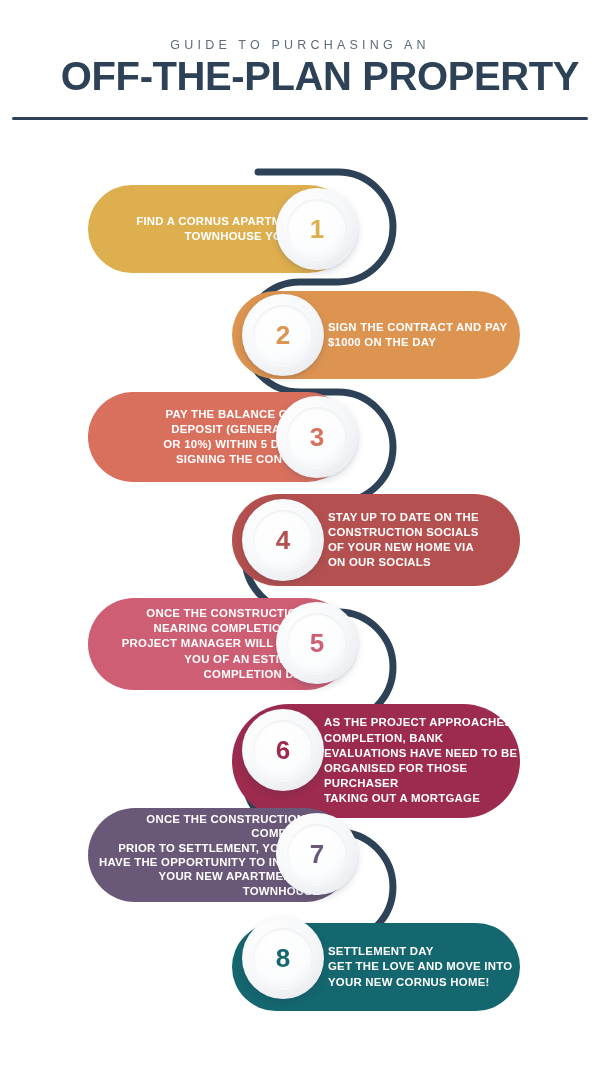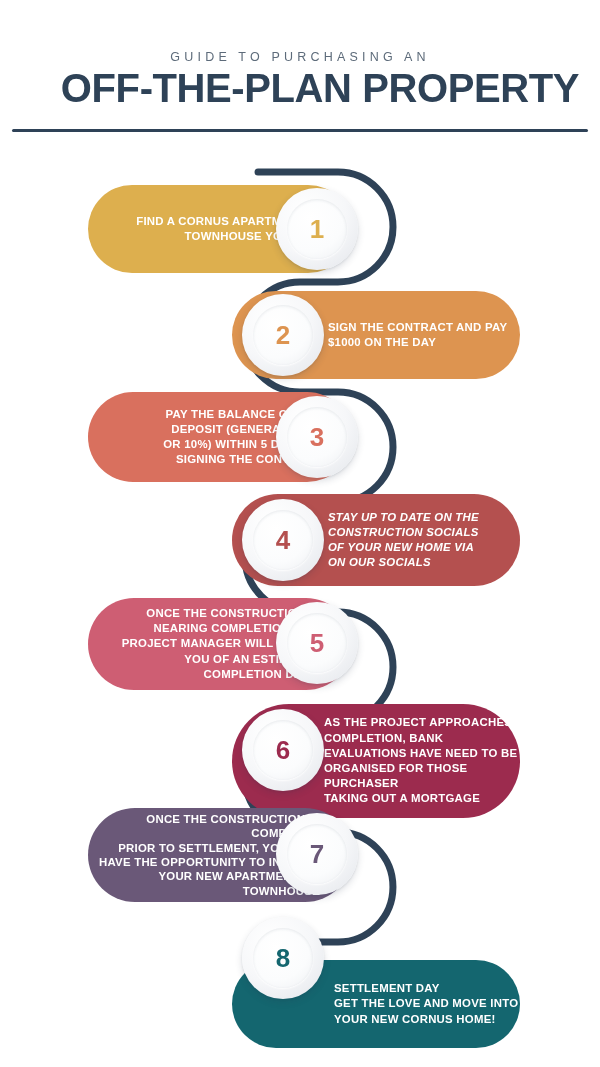--- a/index.html
+++ b/index.html
@@ -9,21 +9,21 @@
     font-family:"Liberation Sans", sans-serif;
     overflow:hidden;
   }
   #page {
     position:relative;
     width:600px; height:1067px;
     background:#ffffff;
   }
 
   
-  .header { position:absolute; top:12px; left:0; width:600px; height:140px; }
+  .header { position:absolute; top:0; left:0; width:600px; height:140px; }
   .kicker {
     position:absolute; top:38px; left:0; width:600px;
     text-align:center;
     font-size:12.5px;
     letter-spacing:4.2px;
     color:#5d6b7a;
     font-weight:400;
   }
   .headline {
     position:absolute; top:54px; left:0; width:600px;
@@ -162,21 +162,21 @@
         <div>OR 10%) WITHIN 5 DAYS OF</div>
         <div>SIGNING THE CONTRACT</div>
       </div>
     </div>
     <div class="medallion" style="top:396px; left:276px;">
       <span class="medallion-num" style="color: rgb(217, 112, 94);">3</span>
     </div>
 
     <div class="pill right" style="top:494px; width:288px; height:92px;">
       <div class="pill-bg" style="position: absolute; inset: 0px; border-radius: 999px; background: rgb(180, 80, 79);"></div>
-      <div class="pill-text" style="position: relative; margin-left: 96px; width: 186px; color: rgb(255, 255, 255); font-style: italic;">
+      <div class="pill-text" style="position: relative; margin-left: 96px; width: 186px; color: rgb(255, 255, 255);">
         <div>STAY UP TO DATE ON THE</div>
         <div>CONSTRUCTION SOCIALS</div>
         <div>OF YOUR NEW HOME VIA</div>
         <div>ON OUR SOCIALS</div>
       </div>
     </div>
     <div class="medallion" style="top:499px; left:242px;">
       <span class="medallion-num" style="color: rgb(180, 80, 79);">4</span>
     </div>
 
@@ -216,21 +216,21 @@
         <div>PRIOR TO SETTLEMENT, YOU WILL</div>
         <div>HAVE THE OPPORTUNITY TO INSPECT</div>
         <div>YOUR NEW APARTMENT OR</div>
         <div>TOWNHOUSE</div>
       </div>
     </div>
     <div class="medallion" style="top:813px; left:276px;">
       <span class="medallion-num" style="color: rgb(106, 88, 120);">7</span>
     </div>
 
-    <div class="pill right" style="top:960px; width:288px; height:88px;justify-content:flex-end;">
+    <div class="pill right" style="top:923px; width:288px; height:88px;">
       <div class="pill-bg" style="position: absolute; inset: 0px; border-radius: 999px; background: rgb(20, 102, 111);"></div>
       <div class="pill-text" style="position: relative; margin-left: 96px; width: 186px; color: rgb(255, 255, 255);">
         <div>SETTLEMENT DAY</div>
         <div>GET THE LOVE AND MOVE INTO</div>
         <div>YOUR NEW CORNUS HOME!</div>
       </div>
     </div>
     <div class="medallion" style="top:917px; left:242px;">
       <span class="medallion-num" style="color: rgb(20, 102, 111);">8</span>
     </div>

